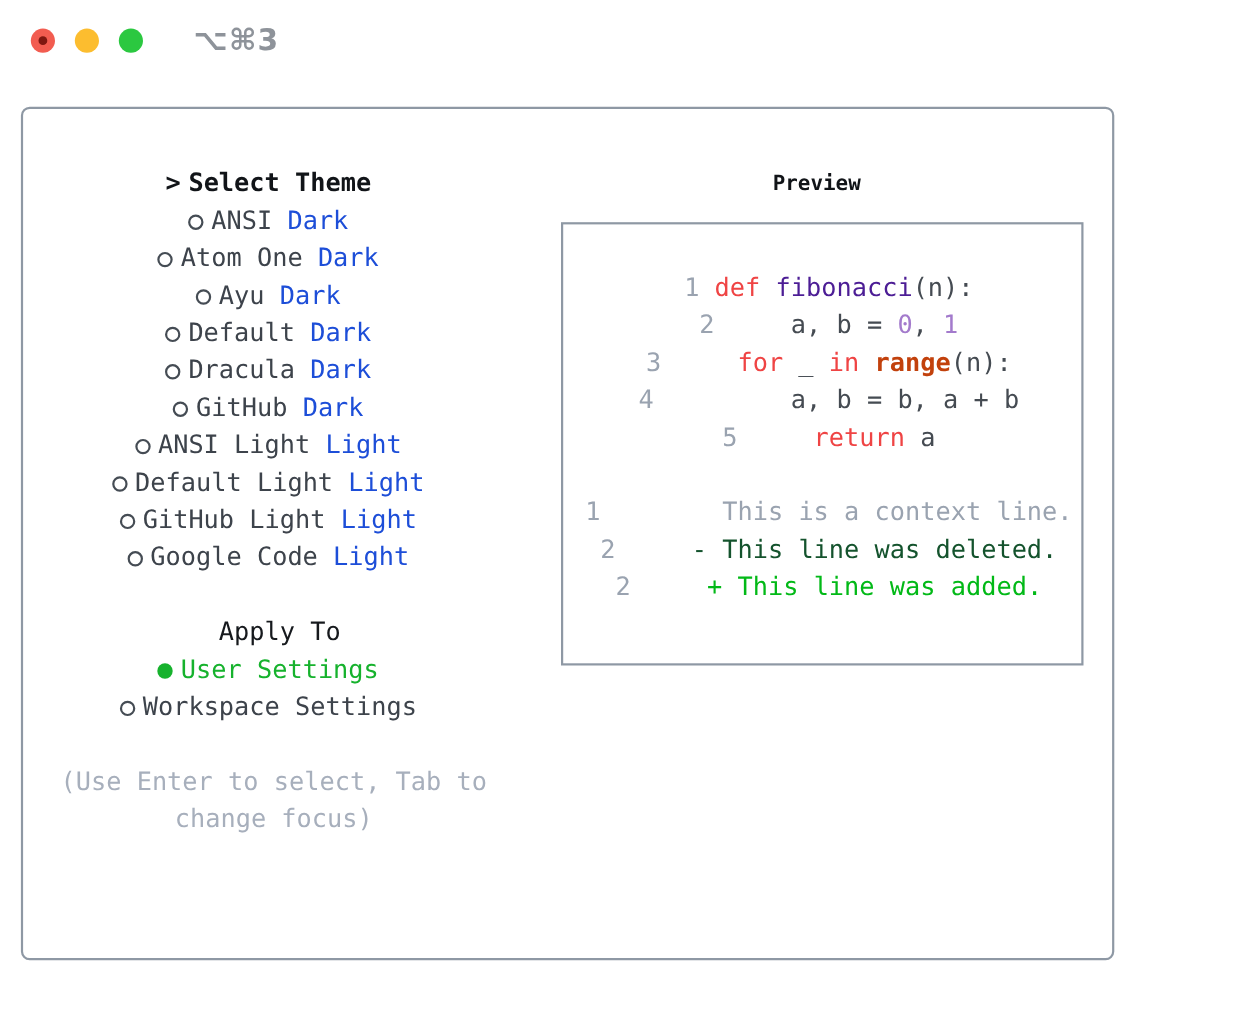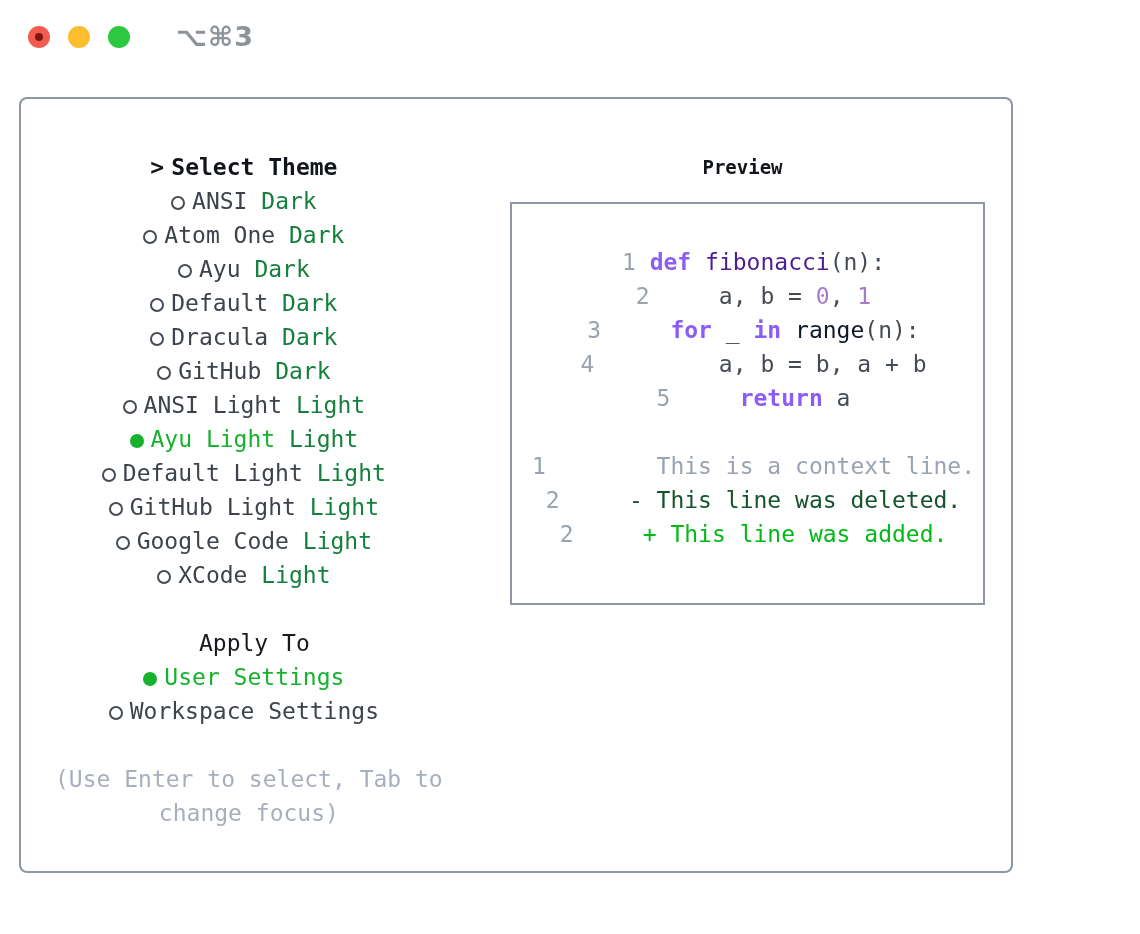--- a/index.html
+++ b/index.html
@@ -33,36 +33,36 @@
   .marker{display:inline-block;width:28px;}
   .prompt{font-weight:bold;color:#111418;}
   .head{font-weight:bold;color:#111418;}
   .subhead{color:#16191d;}
   .radio{
     display:inline-block;width:14px;height:14px;border-radius:50%;
     border:2px solid #454c54;box-sizing:border-box;vertical-align:-1px;background:transparent;
   }
   .row.selected .radio{border:none;background:#16b22d;}
   .row.selected .name{color:#16b22d;}
-  .tag{color:#15803d;}
+  .tag{color:#1d4ed8;}
   .hint .row{color:#a7afbc;margin-left:17px;}
   
   .right-col{position:absolute;left:479px;top:51px;}
   .phead{font-weight:bold;color:#111418;font-size:19px;line-height:34px;white-space:pre;height:34px;}
   .preview-box{
     margin-top:18px;margin-left:10px;width:475px;height:403px;
     border:2px solid #8e98a4;box-sizing:border-box;background:#ffffff;
   }
   .code{margin:0;padding:41px 0 0 12px;font-size:23px;line-height:34px;font-family:inherit;}
   .code-line{height:34px;white-space:pre;}
   .tk-num{color:#9aa3b0;}
   .tk-plain{color:#454b52;}
-  .tk-kw{color:#8b5cf6;font-weight:bold;}
+  .tk-kw{color:#ef4444;}
   .tk-fn{color:#4c1d95;}
-  .tk-call{color:#0f172a;}
+  .tk-call{color:#c2410c;font-weight:bold;}
   .tk-lit{color:#a37acc;}
   .tk-ctx{color:#9aa3b0;}
   .tk-del{color:#14532d;}
   .tk-add{color:#02b917;margin-top:44px;}
 </style>
 </head>
 <body>
 
 <div class="window">
 
@@ -89,29 +89,27 @@
           <div class="row"><span class="marker"><span class="radio"></span></span><span class="name">Ayu</span><span> </span><span class="tag">Dark</span></div>
 
           <div class="row"><span class="marker"><span class="radio"></span></span><span class="name">Default</span><span> </span><span class="tag">Dark</span></div>
 
           <div class="row"><span class="marker"><span class="radio"></span></span><span class="name">Dracula</span><span> </span><span class="tag">Dark</span></div>
 
           <div class="row"><span class="marker"><span class="radio"></span></span><span class="name">GitHub</span><span> </span><span class="tag">Dark</span></div>
 
           <div class="row"><span class="marker"><span class="radio"></span></span><span class="name">ANSI Light</span><span> </span><span class="tag">Light</span></div>
 
-          <div class="row selected"><span class="marker"><span class="radio"></span></span><span class="name">Ayu Light</span><span> </span><span class="tag">Light</span></div>
 
           <div class="row"><span class="marker"><span class="radio"></span></span><span class="name">Default Light</span><span> </span><span class="tag">Light</span></div>
 
           <div class="row"><span class="marker"><span class="radio"></span></span><span class="name">GitHub Light</span><span> </span><span class="tag">Light</span></div>
 
           <div class="row"><span class="marker"><span class="radio"></span></span><span class="name">Google Code</span><span> </span><span class="tag">Light</span></div>
 
-          <div class="row"><span class="marker"><span class="radio"></span></span><span class="name">XCode</span><span> </span><span class="tag">Light</span></div>
         </div>
 
       <div class="row"> </div>
 
       <div class="row"><span class="marker"></span><span class="subhead">Apply To</span></div>
 
       <div>
 
           <div class="row selected"><span class="marker"><span class="radio"></span></span><span class="name">User Settings</span></div>
 

